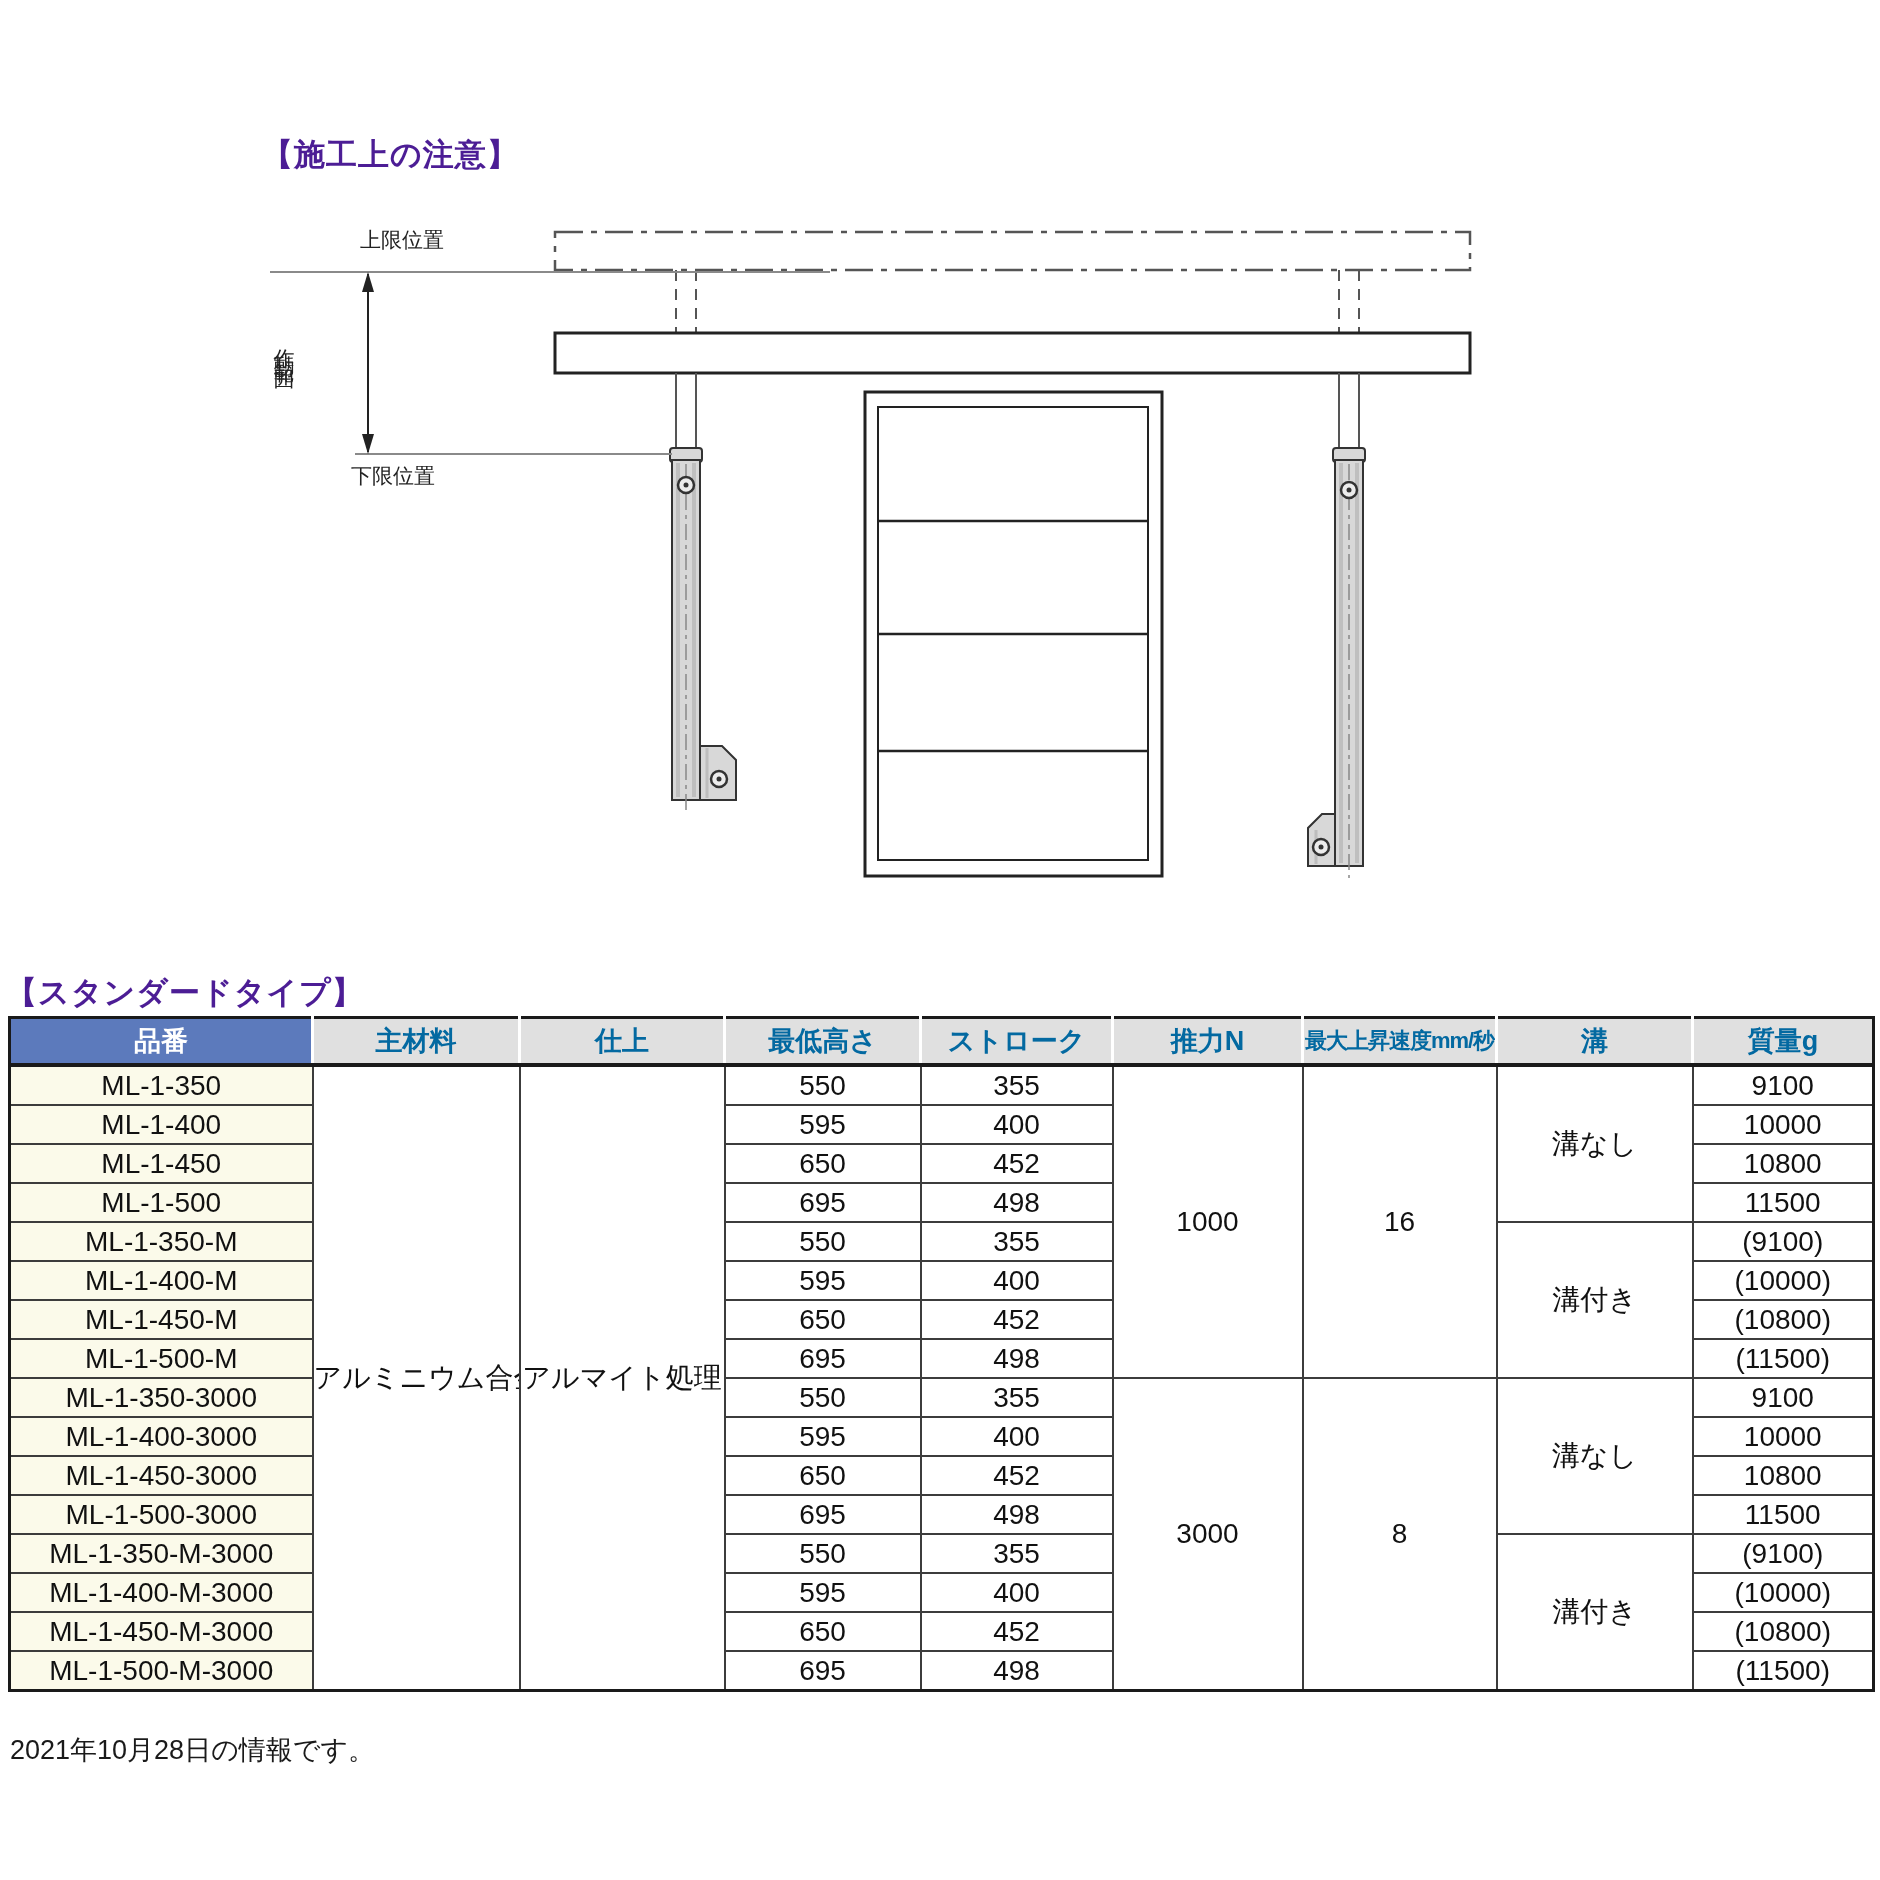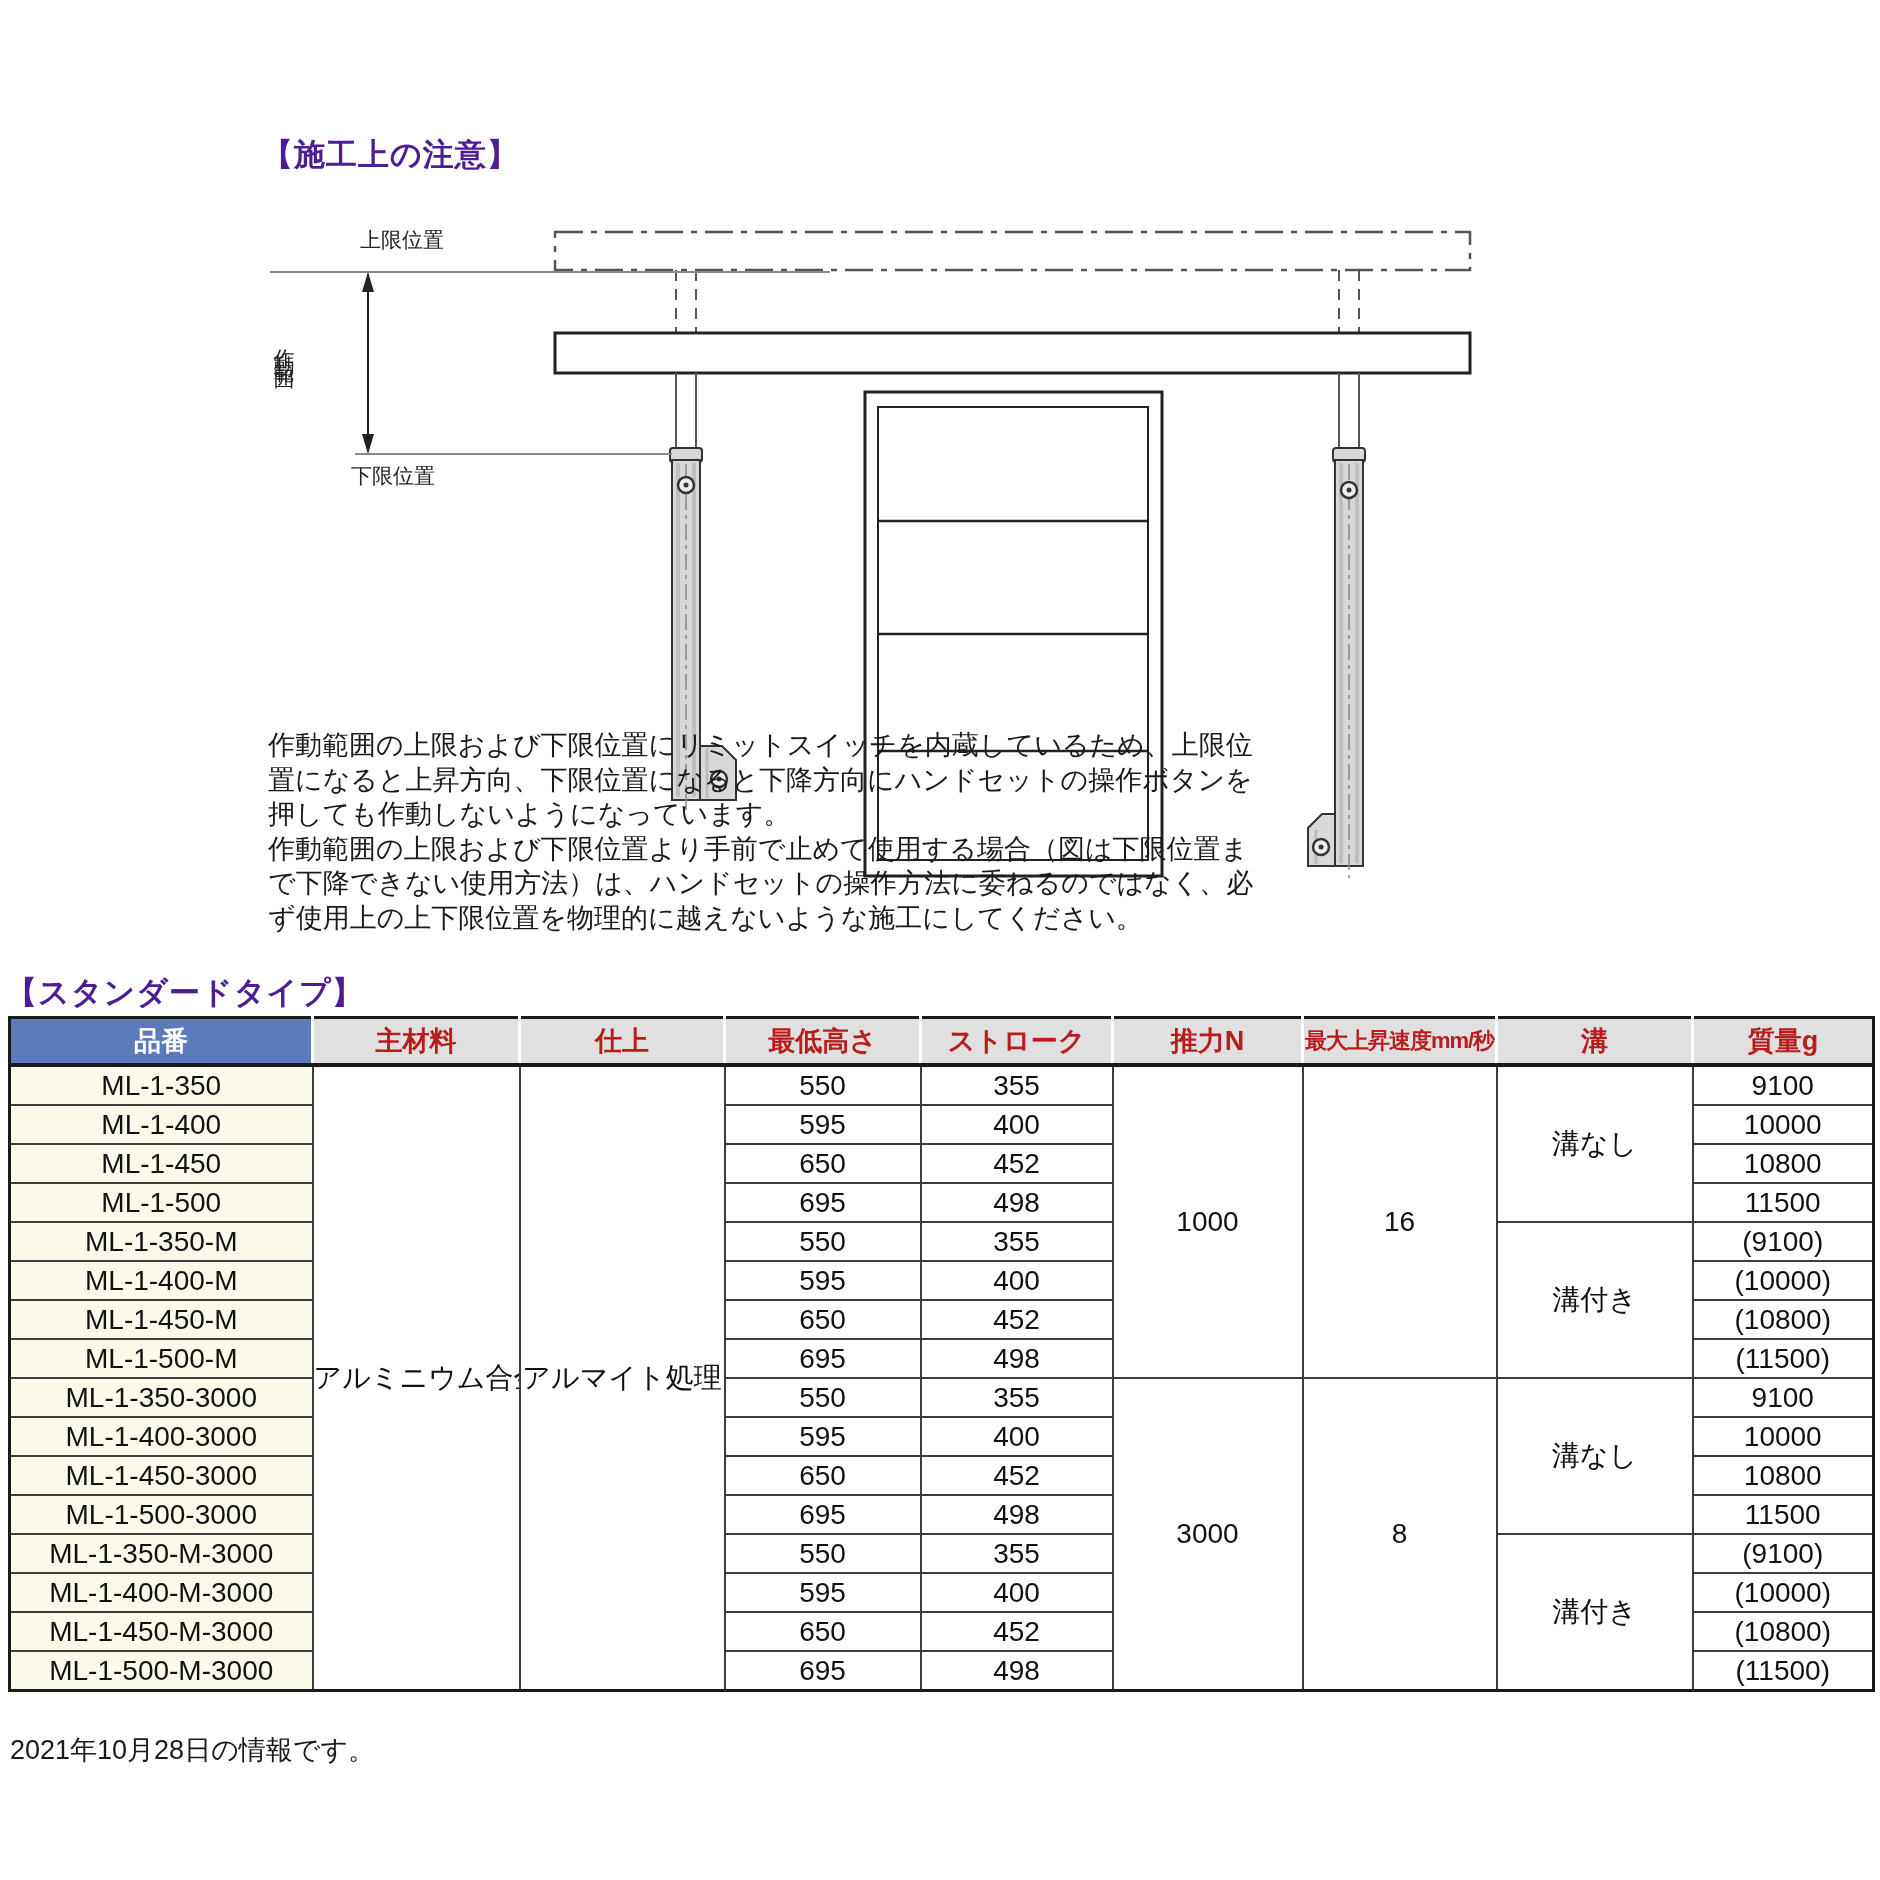--- a/index.html
+++ b/index.html
@@ -20,21 +20,21 @@
     position:absolute;left:268px;top:728px;width:1200px;
     font-size:27px;line-height:34.5px;color:#1a1a1a;white-space:pre-line;z-index:5;
   }
   table.spec{
     position:absolute;left:8px;top:1016px;width:1864px;
     border-collapse:collapse;table-layout:fixed;
     border:3px solid #1a1a1a;
   }
   table.spec th{
     height:44px;background:var(--header-gray,#e0e0e0);
-    font-size:27px;font-weight:bold;color:#b91c1c;text-align:center;
+    font-size:27px;font-weight:bold;color:#0369a1;text-align:center;
     border-left:3px solid #ffffff;border-bottom:4px solid #1a1a1a;
     padding:0;overflow:hidden;white-space:nowrap;
   }
   table.spec th.first{background:var(--header-blue,#5c7abc);color:#ffffff;border-left:none;}
   table.spec th.cond{font-size:22px;letter-spacing:-1px;}
   table.spec td{
     border:2px solid #3c3c3c;font-size:28px;color:#111;
     text-align:center;padding:0;height:37px;overflow:hidden;white-space:nowrap;
   }
   table.spec tbody tr{height:39px;}
@@ -120,26 +120,20 @@
         <polygon points="108,92 102,112 114,112" fill="#222"></polygon>
         <polygon points="108,274 102,254 114,254" fill="#222"></polygon>
       </g>
     </svg>
 
     <div id="lbl-upper" class="dlabel">上限位置</div>
     <div id="lbl-lower" class="dlabel">下限位置</div>
     <div id="lbl-range" class="dlabel">作動範囲</div>
   </div>
 
-  <div class="notes">作動範囲の上限および下限位置にリミットスイッチを内蔵しているため、上限位
-置になると上昇方向、下限位置になると下降方向にハンドセットの操作ボタンを
-押しても作動しないようになっています。
-作動範囲の上限および下限位置より手前で止めて使用する場合（図は下限位置ま
-で下降できない使用方法）は、ハンドセットの操作方法に委ねるのではなく、必
-ず使用上の上下限位置を物理的に越えないような施工にしてください。</div>
 
   <div id="sec2" class="sec-title">【スタンダードタイプ】</div>
 
   <table class="spec">
     <colgroup>
       <col style="width:303px">
         <col style="width:207px">
         <col style="width:205px">
       <col style="width:196px">
         <col style="width:192px">

